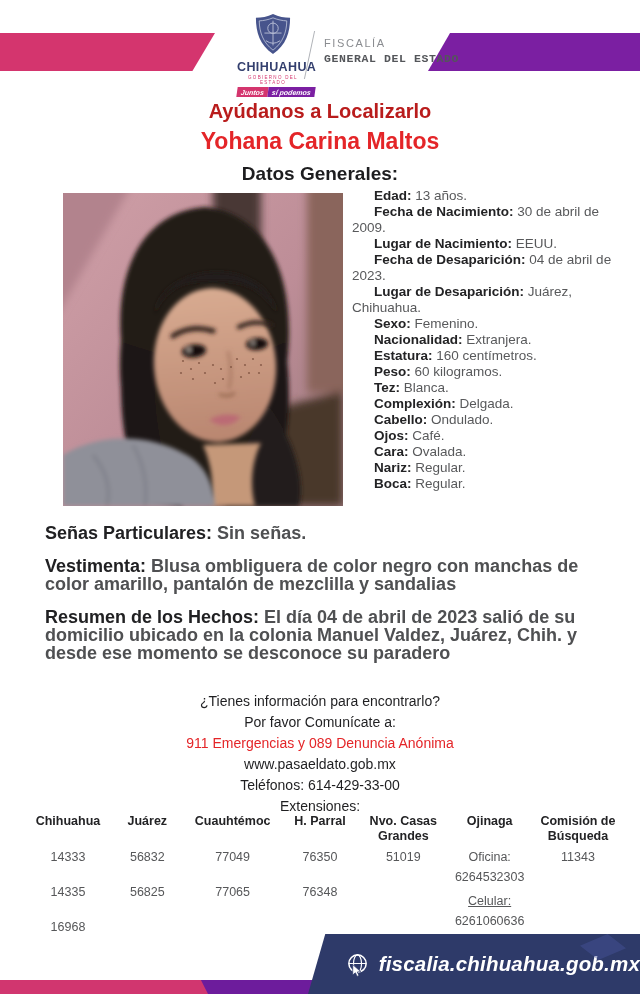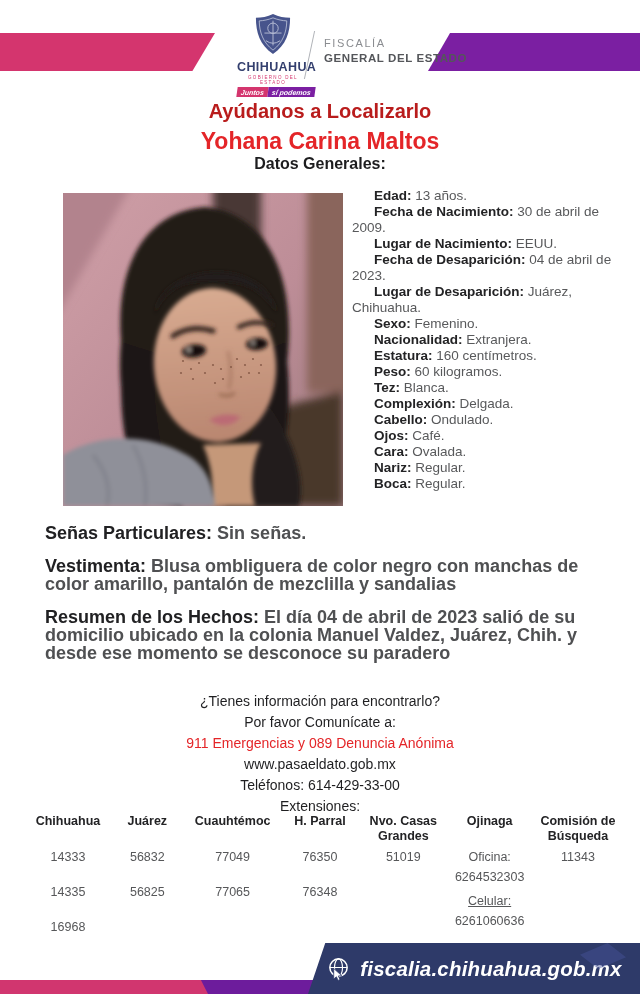--- a/index.html
+++ b/index.html
@@ -15,27 +15,27 @@
   .brand-name { font-size:12.5px; font-weight:bold; color:#333f6e; letter-spacing:.4px; margin-top:1px; }
   .brand-sub  { font-size:4.5px; color:#d4356e; letter-spacing:1.3px; margin-top:1px; }
   .banner { display:flex; width:fit-content; margin:2px auto 0; transform:skewX(-8deg); }
   .banner span { font-size:7px; font-weight:bold; font-style:italic; color:#fff; padding:1.5px 4px; white-space:nowrap; }
   .banner .seg-pink { background:#d4356e; }
   .banner .seg-purple { background:#7b1fa2; }
   .hdr-divider { position:absolute; left:309px; top:31px; height:48px; width:0;
                  border-left:1.5px solid #b0b3b8; transform:skewX(-12deg); }
   .agency { position:absolute; left:324px; top:37px; }
   .agency-1 { font-size:11px; color:#8a8c90; letter-spacing:1.6px; font-weight:500; }
-  .agency-2 { font-size:11.5px; color:#54565a; font-weight:bold; letter-spacing:.6px; margin-top:3px; }
+  .agency-2 { font-size:11.5px; color:#54565a; font-weight:bold; letter-spacing:.6px; margin-top:3px;font-family:Liberation Mono, monospace; }
 
   
   .titles { position:absolute; top:100px; left:0; right:0; text-align:center; }
   .title-main { font-size:20px; font-weight:bold; color:#b91c1c; }
   .title-name { font-size:23px; font-weight:bold; color:#e42528; margin-top:5px; }
-  .title-section { font-size:16px; font-weight:bold; color:#1d1d1f; }
+  .title-section { font-size:19px; font-weight:bold; color:#1d1d1f; margin-top:8px; }
 
   
   .photo { position:absolute; left:63px; top:193px; width:280px; height:313px; }
   .fields { position:absolute; left:352px; top:188px; width:265px; }
   .fields p { font-size:13.5px; line-height:16px; color:#58595b; }
   .fields b { color:#232325;padding-left:22px; }
 
   
   .paras { position:absolute; left:45px; top:524px; width:575px; }
   .paras p { font-size:18px; line-height:18px; color:#4f5052; margin-bottom:15px;font-weight:bold; }
@@ -52,23 +52,23 @@
   .ext-col { text-align:center; }
   .ext-head { font-size:12.5px; font-weight:bold; color:#232325; line-height:14.5px; height:30px; }
   .ext-val { font-size:12.5px; color:#565759; line-height:15px; margin-bottom:20px;margin-top:6px; }
   .ext-val.tight { margin-bottom:0; line-height:14px; }
   .ext-val.gap { margin-top:10px;text-decoration:underline; }
 
   
   .strip-purple { position:absolute; bottom:0; left:190px; width:145px; height:14px; background:#6d1c9c; }
   .strip-pink { position:absolute; bottom:0; left:0; width:208px; height:14px; background:#d1366f;
                 clip-path:polygon(0 0,96.6% 0,100% 100%,0 100%); }
-  .footer-box { position:absolute; bottom:0; left:308px; right:0; height:51px; background:#2e3a69;
+  .footer-box { position:absolute; bottom:0; left:308px; right:0; height:60px; background:#2e3a69;
                 clip-path:polygon(5.2% 0,100% 0,100% 100%,0 100%);
-                display:flex; align-items:center; justify-content:center; gap:9px; cursor:pointer; }
+                display:flex; align-items:center; justify-content:flex-end; gap:9px; cursor:pointer; }
   .footer-accent { position:absolute; top:0; right:14px; width:46px; height:26px; background:#46559b; opacity:.45;
                 clip-path:polygon(60% 0,100% 55%,40% 100%,0 45%); }
   .footer-url { font-size:20.5px; font-weight:bold; font-style:italic; color:#ffffff; letter-spacing:.2px; }
 </style>
 </head>
 <body>
 
 <div class="page">
 
   <div class="bar-pink"></div>

